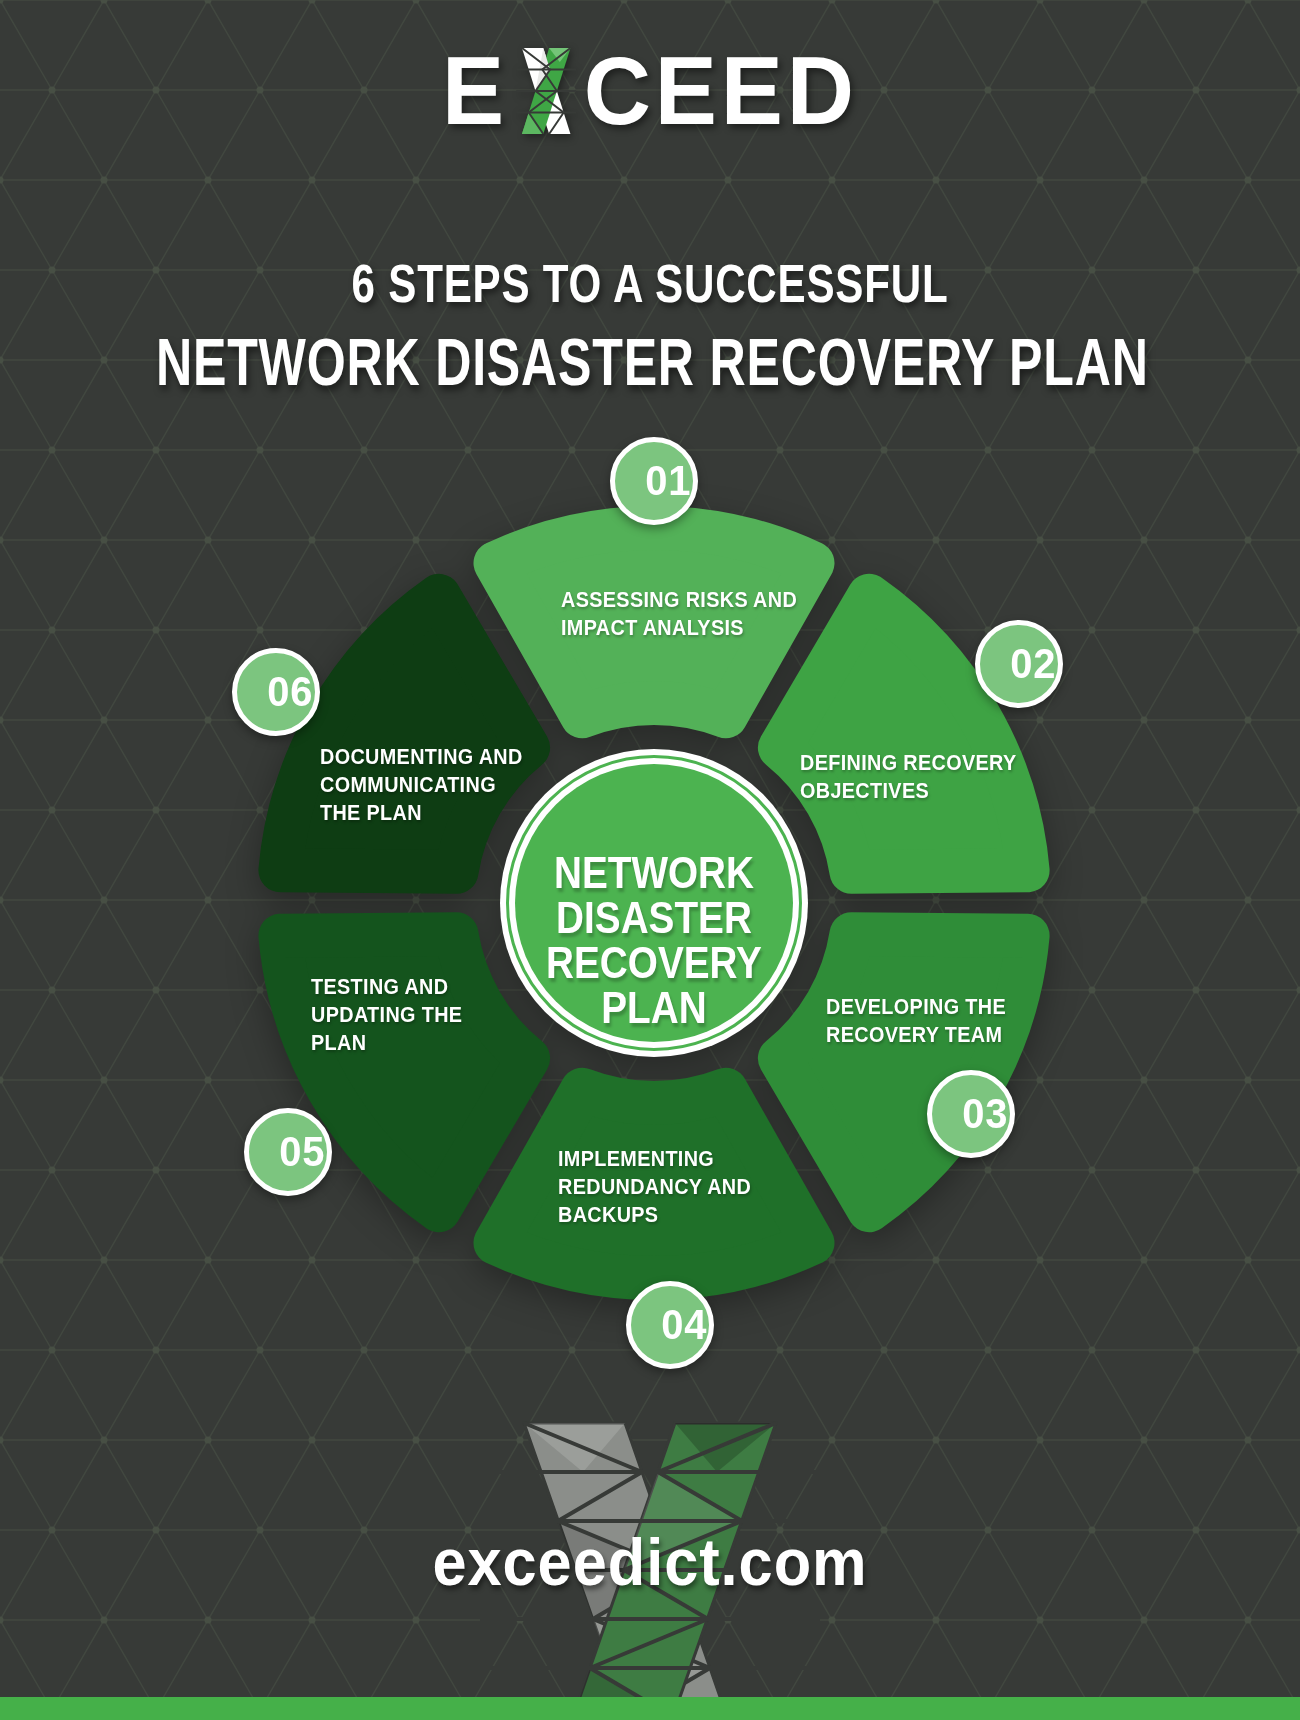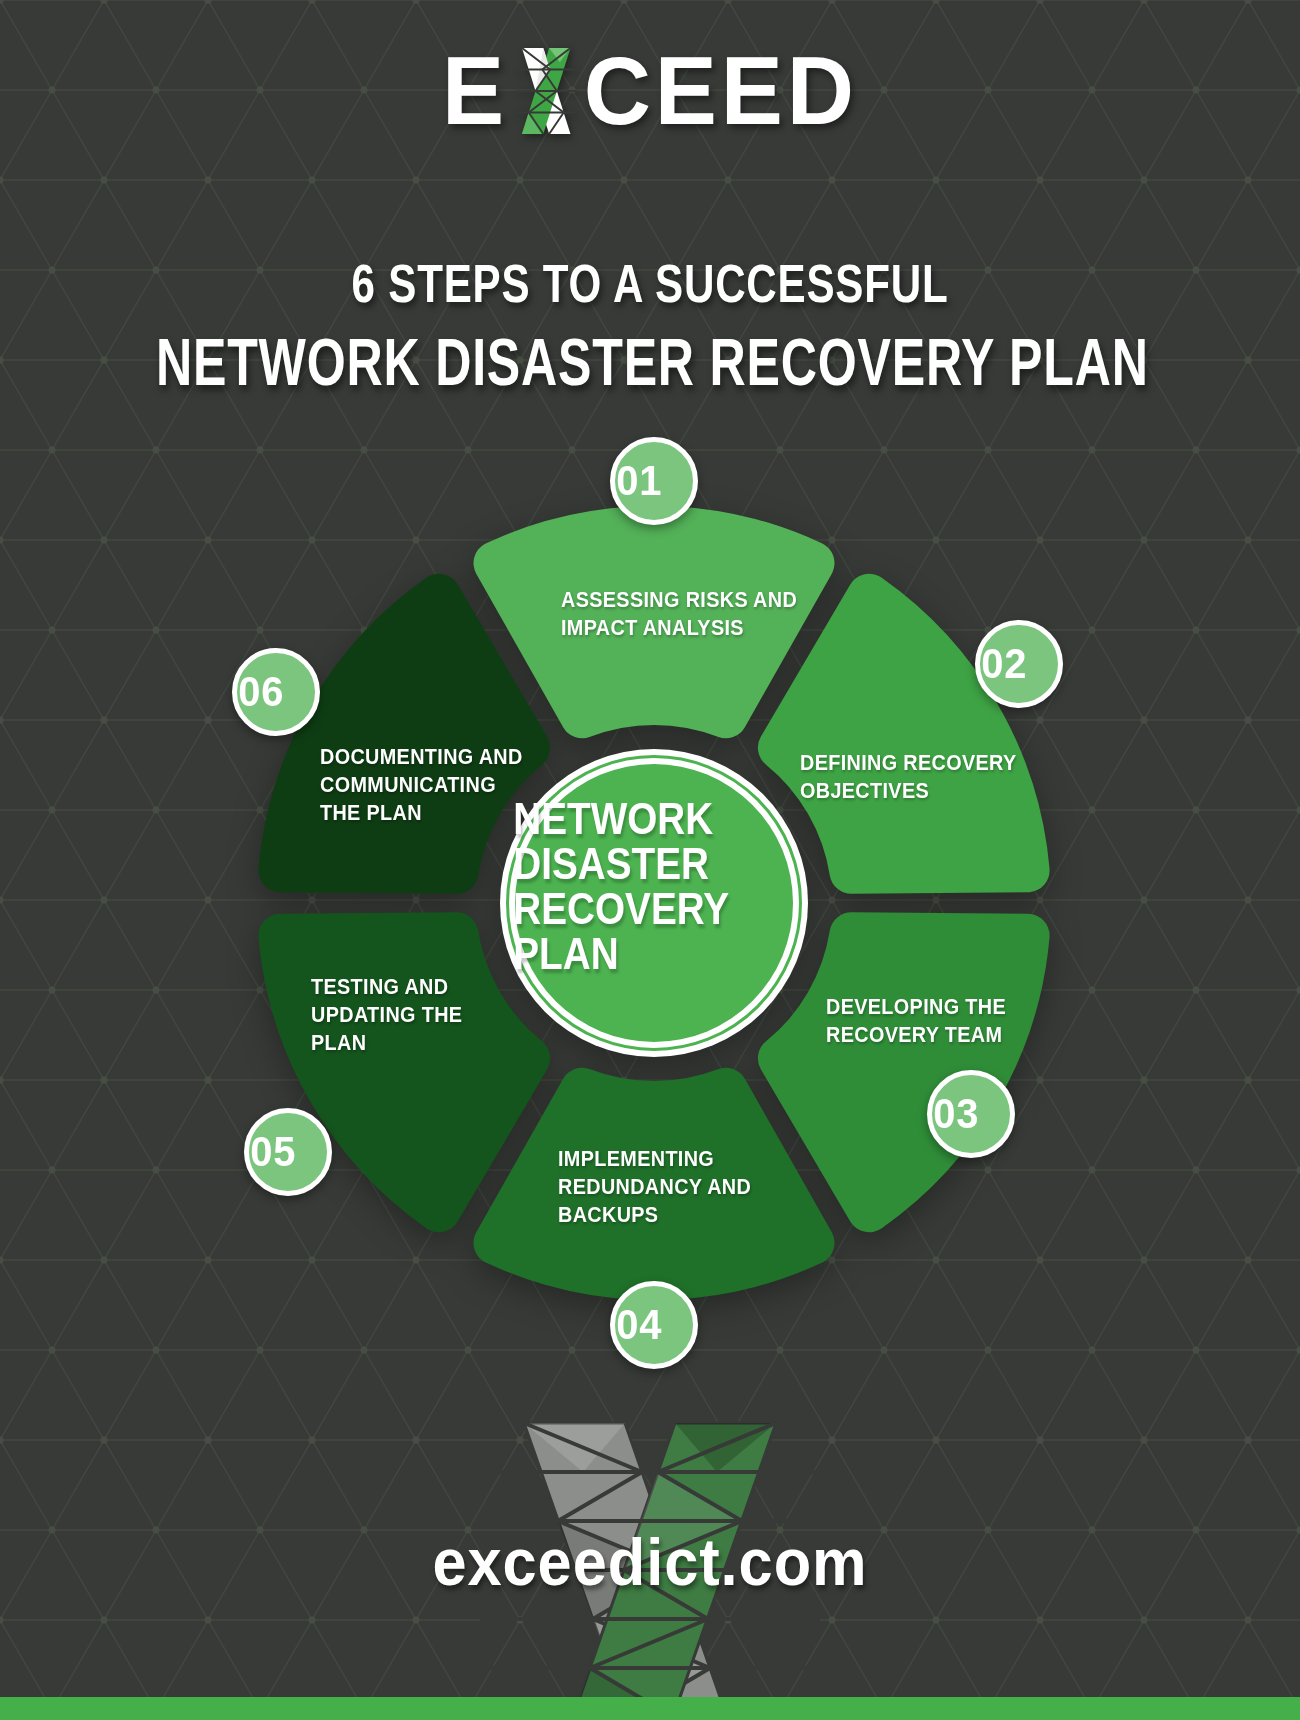--- a/index.html
+++ b/index.html
@@ -29,26 +29,26 @@
           font-size:66px;font-weight:800;letter-spacing:1px;transform:scaleX(.76);
           text-shadow:3px 5px 8px rgba(0,0,0,.5);white-space:nowrap}
 
   
   .flower{position:absolute;inset:0;filter:drop-shadow(0 10px 16px rgba(0,0,0,.30))}
   .flower path.petal{stroke-width:44;stroke-linejoin:round}
   .hub-white{fill:#ffffff}
   .hub-ringline{fill:none;stroke:var(--center_fill);stroke-width:3}
   .hub-disc{fill:var(--center_fill)}
 
-  .hub-text{position:absolute;left:494px;top:796px;width:320px;text-align:left;color:var(--text)}
+  .hub-text{position:absolute;left:494px;top:850px;width:320px;text-align:center;color:var(--text)}
   .hub-text .ln{font-size:44px;font-weight:700;line-height:45px;transform:scaleX(.88);
                 text-shadow:2px 4px 3px rgba(0,0,0,.22);white-space:nowrap}
 
   .badge{position:absolute;width:88px;height:88px;border-radius:50%;background:var(--badge_fill);
-         border:5px solid var(--badge_border);display:flex;align-items:center;justify-content:flex-start;
+         border:5px solid var(--badge_border);display:flex;align-items:center;justify-content:flex-end;
          box-shadow:0 4px 10px rgba(0,0,0,.35)}
   .badge .num{font-size:42px;font-weight:700;color:var(--text);transform:scaleX(.95);letter-spacing:1px}
 
   .step-label{position:absolute;color:var(--text);transform:scaleX(.9);transform-origin:left top;
               text-shadow:1px 2px 3px rgba(0,0,0,.28)}
   .step-label .ln{font-size:22px;font-weight:700;line-height:28px;letter-spacing:.4px;white-space:nowrap}
 
   
   .watermark{position:absolute;left:480px;top:1420px}
   .site{position:absolute;top:1524px;left:0;width:1300px;text-align:center;color:var(--text);
@@ -121,21 +121,21 @@
 
   <div class="badge" style="left:610px;top:437px">
     <span class="num">01</span>
     </div>
   <div class="badge" style="left:975px;top:620px">
     <span class="num">02</span>
     </div>
   <div class="badge" style="left:927px;top:1070px">
     <span class="num">03</span>
     </div>
-  <div class="badge" style="left:610px;top:1281px">
+  <div class="badge" style="left:626px;top:1281px">
     <span class="num">04</span>
     </div>
   <div class="badge" style="left:244px;top:1108px">
     <span class="num">05</span>
     </div>
   <div class="badge" style="left:232px;top:648px">
     <span class="num">06</span>
     </div>
 
   <div class="step-label" style="left:561px;top:586px">

